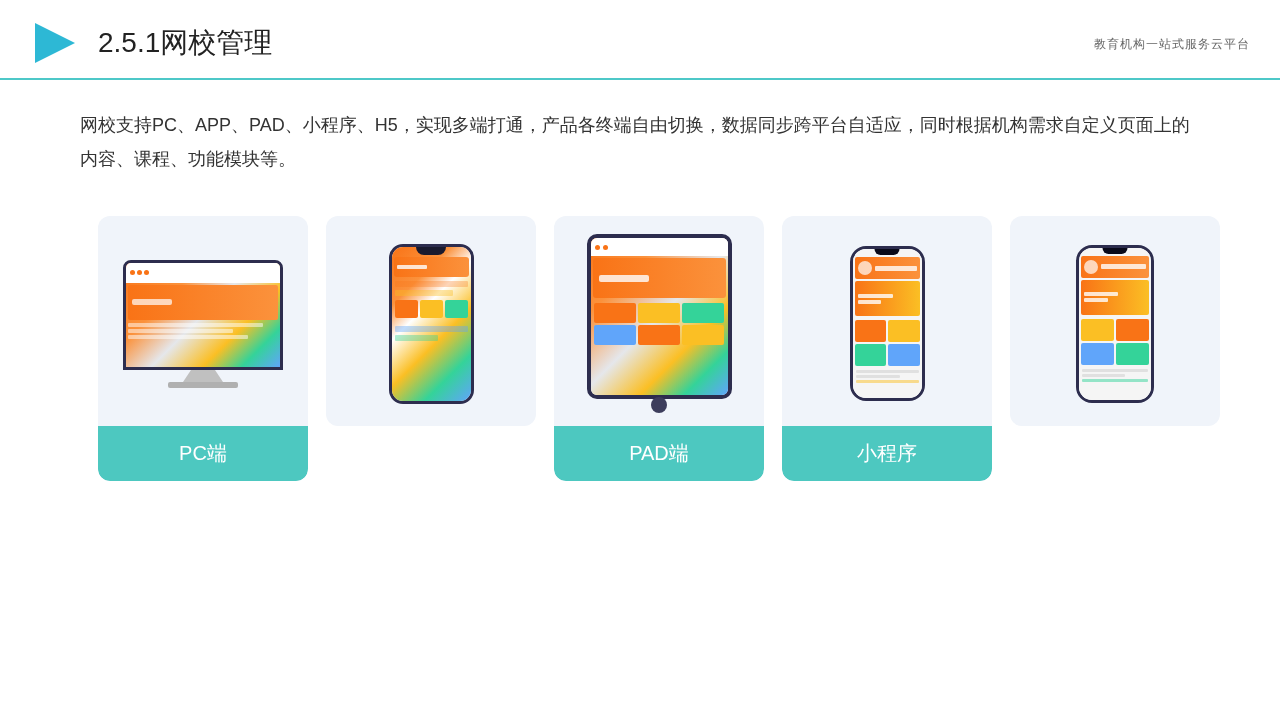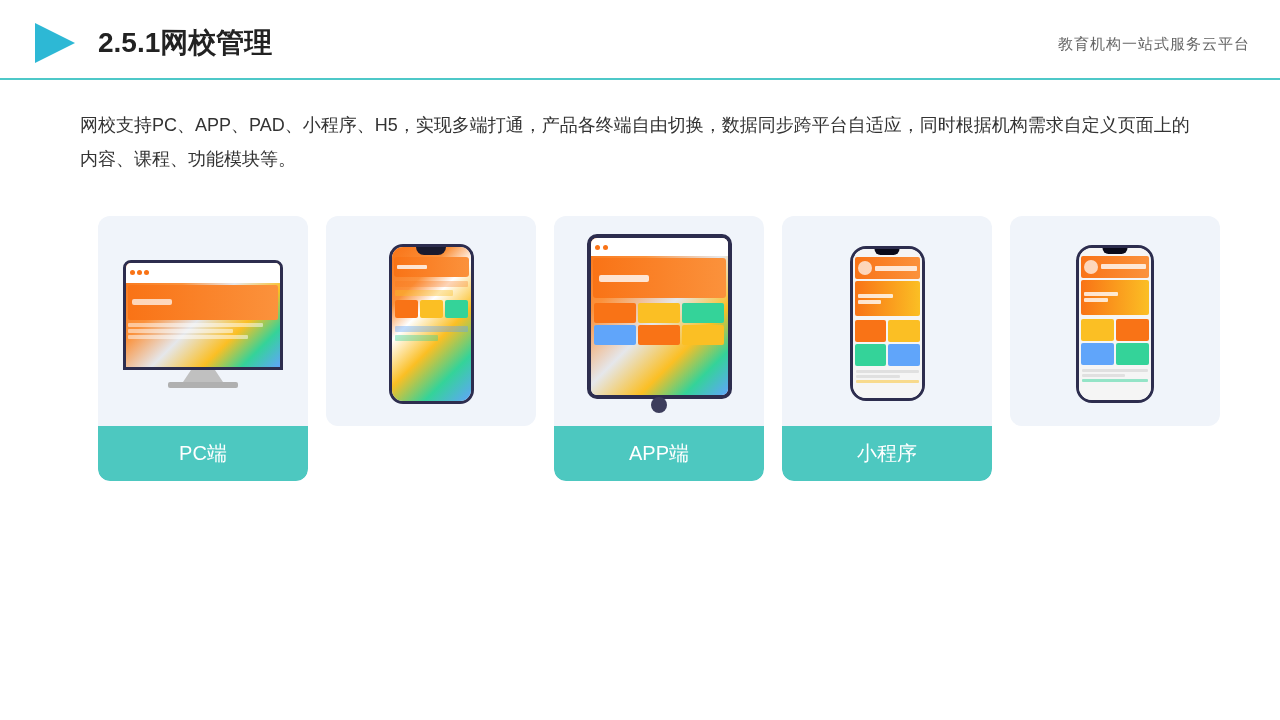--- a/index.html
+++ b/index.html
@@ -23,21 +23,21 @@
       display: flex;
       align-items: center;
       gap: 18px;
     }
     .play-icon {
       width: 50px;
       height: 50px;
     }
     .page-title {
       font-size: 28px;
-      font-weight: bold;
+      font-weight: normal;
       color: #222;
     }
     .logo-area {
       display: flex;
       flex-direction: column;
       align-items: center;
     }
     .logo-cloud {
       display: flex;
       align-items: center;
@@ -46,21 +46,21 @@
     .cloud-icon-svg {
       width: 50px;
       height: 35px;
     }
     .logo-text {
       font-size: 18px;
       font-weight: bold;
       color: #333;
     }
     .logo-sub {
-      font-size: 15px;
+      font-size: 12px;
       color: #666;
       margin-top: 2px;
       letter-spacing: 1px;
     }
     .logo-url {
       font-size: 10px;
       color: #999;
     }
 
     
@@ -535,21 +535,21 @@
               <div class="tablet-cell tablet-cell-green"></div>
               <div class="tablet-cell tablet-cell-blue"></div>
               <div class="tablet-cell tablet-cell-orange"></div>
               <div class="tablet-cell tablet-cell-yellow"></div>
             </div>
           </div>
         </div>
         <div class="tablet-home-btn"></div>
       </div>
     </div>
-    <div class="card-label">APP端</div>
+    <div class="card-label">PAD端</div>
   </div>
 
   <div class="card">
     <div class="card-image-area">
       <div style="display:flex;flex-direction:column;align-items:center;">
         <div class="phone-slim">
           <div class="phone-slim-notch"></div>
           <div class="phone-slim-screen">
             <div class="phone-slim-header">
               <div class="phone-slim-header-dot"></div>

